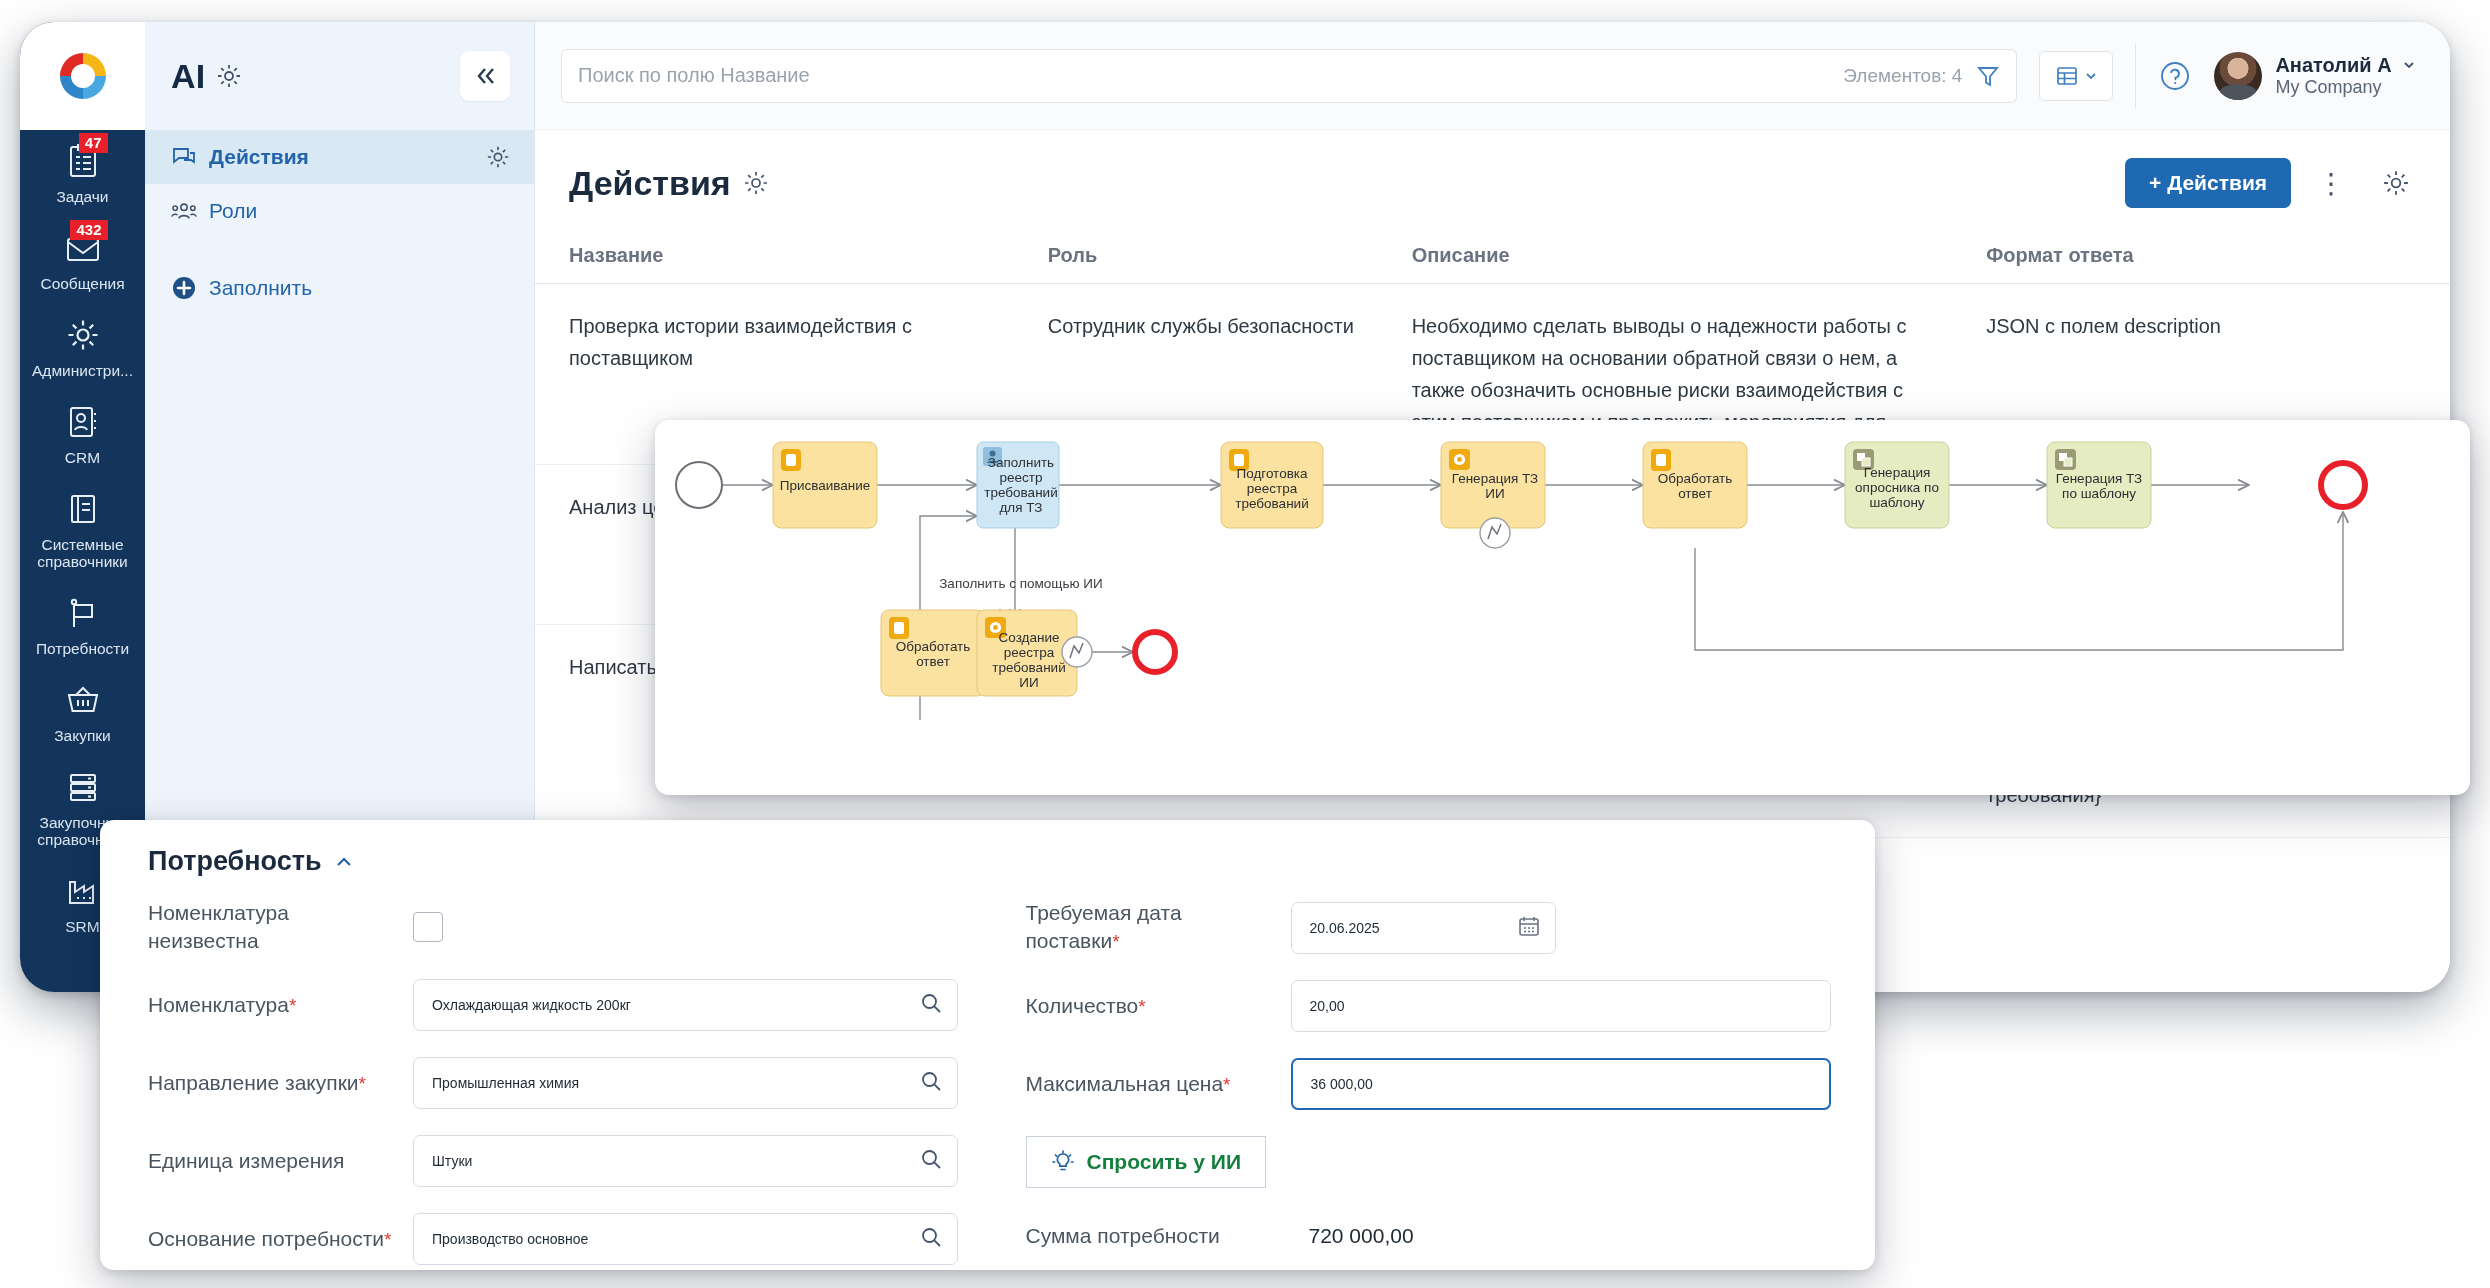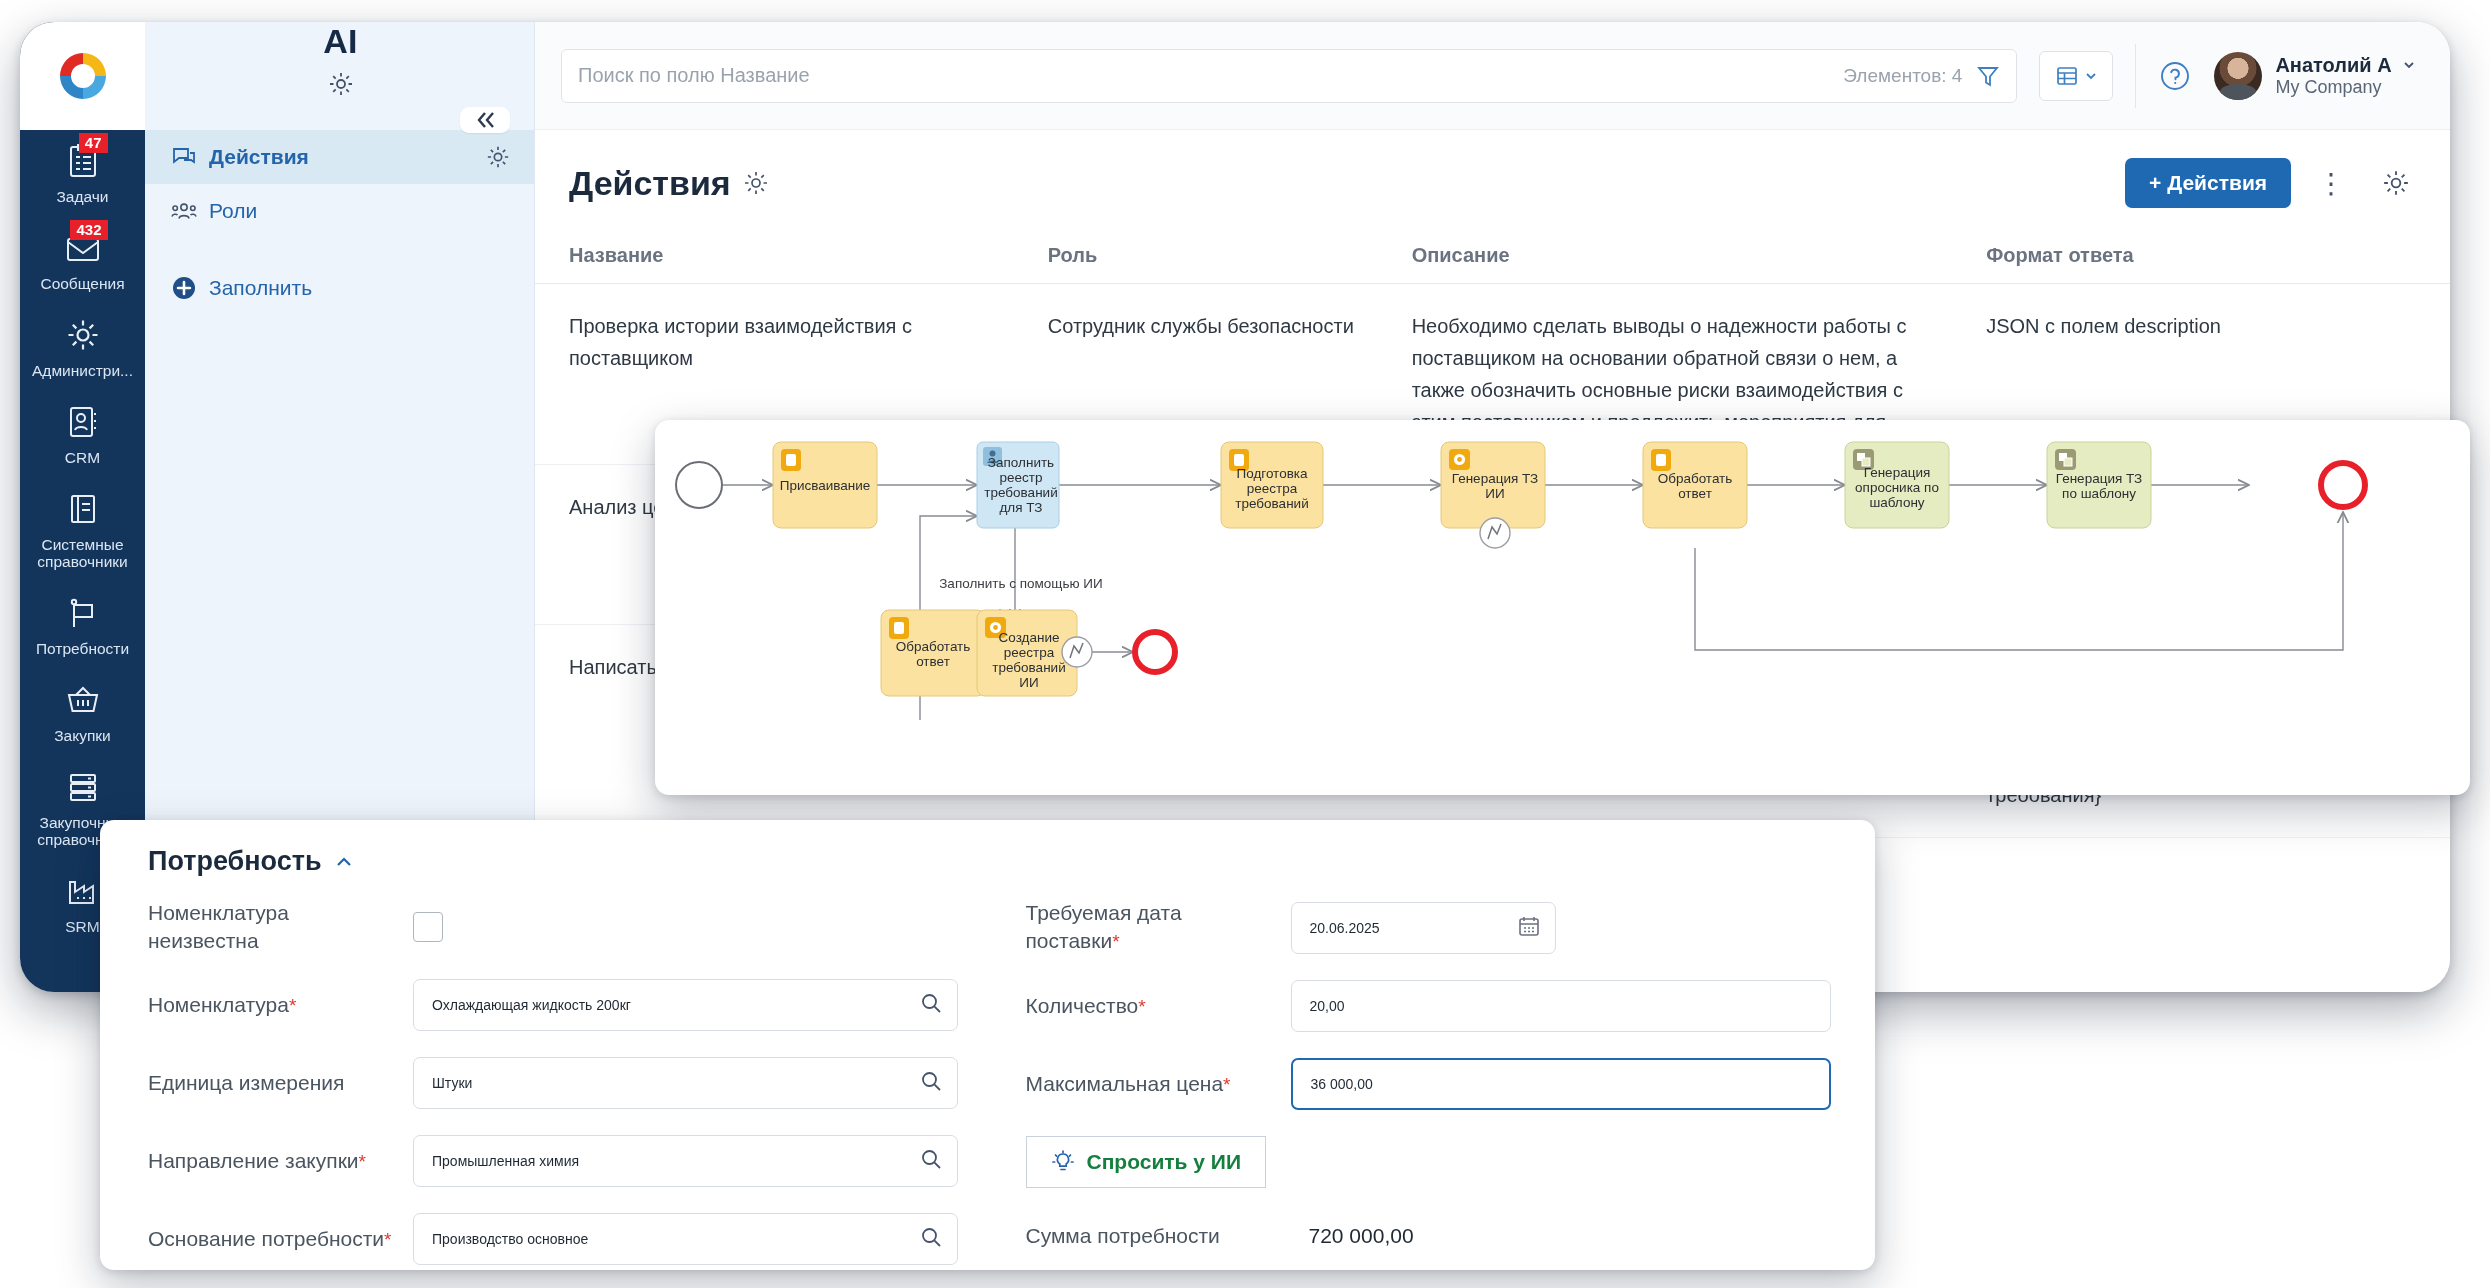--- a/index.html
+++ b/index.html
@@ -49,21 +49,21 @@
   }
   .ico svg { display:block; }
 
   
   .panel2 {
     width: 390px; flex: 0 0 390px; background:#eef4fb;
     border-right: 1px solid #dde6f1;
   }
   .panel2-head {
     height: 108px; display:flex; align-items:center; gap: 10px;
-    padding: 0 24px 0 26px; background:#eef4fb;flex-direction:column;
+    padding: 0 24px 0 26px; background:#eef4fb;
   }
   .panel2-title { font-size: 34px; font-weight: bold; color:#152a45; letter-spacing:.3px; }
   .collapse-btn {
     margin-left:auto; width:50px; height:50px; border-radius:9px; background:#fff;
     display:flex; align-items:center; justify-content:center; cursor:pointer;
     color:#2b3a4d; font-size:28px; box-shadow: 0 1px 2px rgba(0,0,0,.06);
   }
   .p2-row {
     display:flex; align-items:center; gap:12px;
     padding: 15px 24px 15px 26px; cursor:pointer;
@@ -611,36 +611,36 @@
             <span class="sicon">
               <svg width="24" height="24" viewBox="0 0 24 24" fill="none" stroke="#44536a" stroke-width="1.8">
                   <circle cx="10.5" cy="10.5" r="6.5"></circle>
                   <path d="M15.3 15.3L21 21"></path>
                 </svg>
             </span>
           </span>
         </div>
 
         <div class="frow">
-          <span class="flabel">Единица измерения</span>
+          <span class="flabel"><span>Направление закупки</span><span class="req">*</span></span>
           <span class="finput">
-            <span class="val">Штуки</span>
+            <span class="val">Промышленная химия</span>
             <span class="sicon">
               <svg width="24" height="24" viewBox="0 0 24 24" fill="none" stroke="#44536a" stroke-width="1.8">
                   <circle cx="10.5" cy="10.5" r="6.5"></circle>
                   <path d="M15.3 15.3L21 21"></path>
                 </svg>
             </span>
           </span>
         </div>
 
         <div class="frow">
-          <span class="flabel"><span>Направление закупки</span><span class="req">*</span></span>
+          <span class="flabel">Единица измерения</span>
           <span class="finput">
-            <span class="val">Промышленная химия</span>
+            <span class="val">Штуки</span>
             <span class="sicon">
               <svg width="24" height="24" viewBox="0 0 24 24" fill="none" stroke="#44536a" stroke-width="1.8">
                   <circle cx="10.5" cy="10.5" r="6.5"></circle>
                   <path d="M15.3 15.3L21 21"></path>
                 </svg>
             </span>
           </span>
         </div>
 
         <div class="frow">

